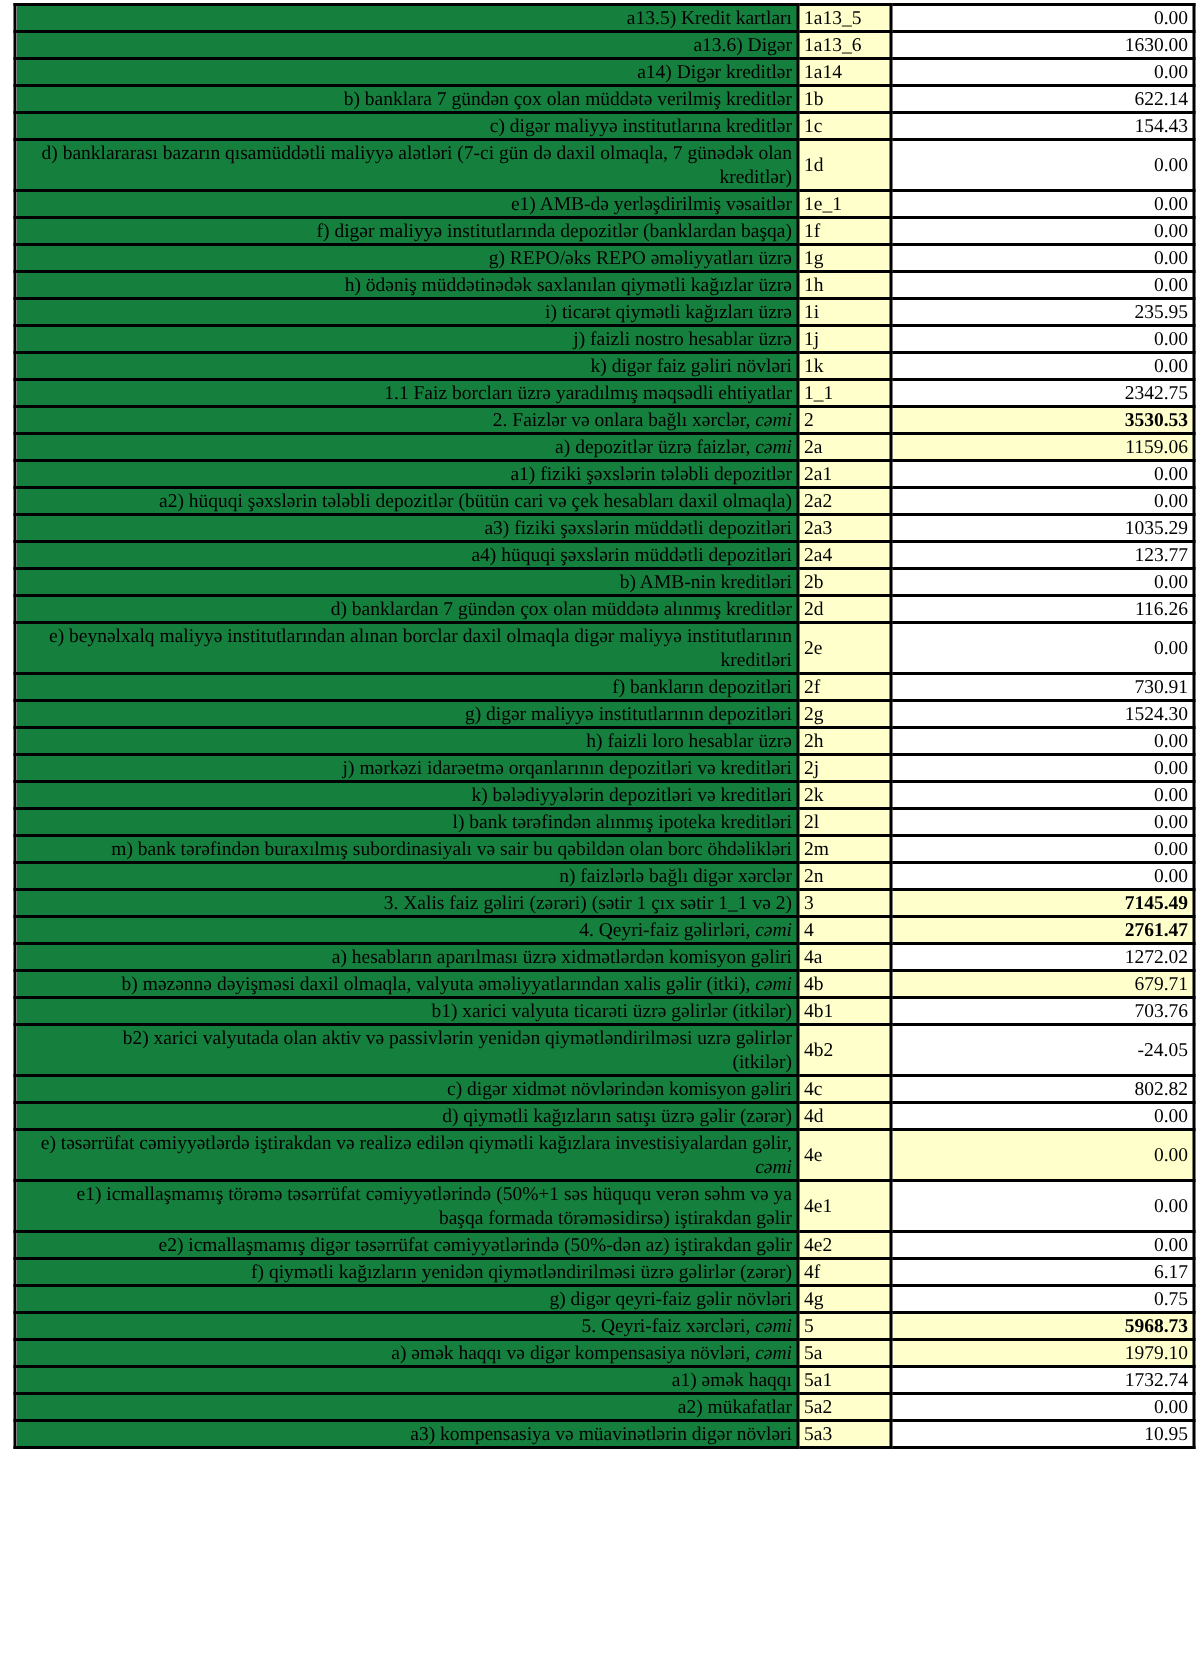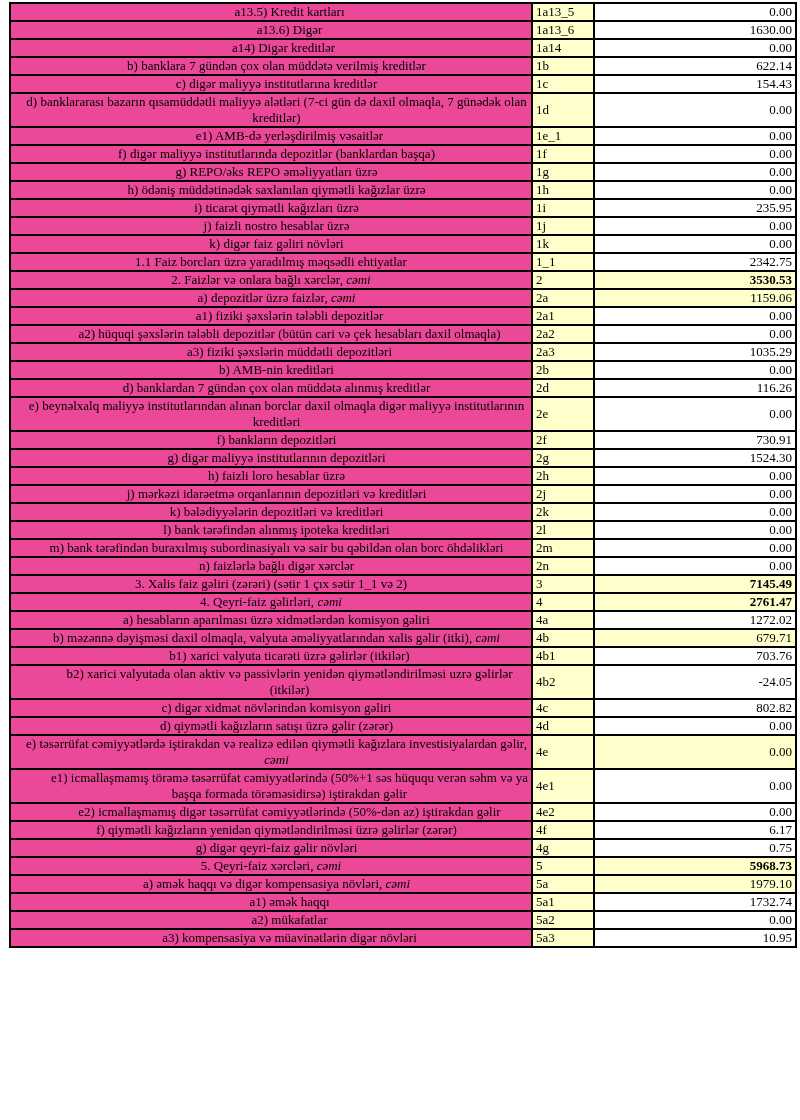--- a/index.html
+++ b/index.html
@@ -22,22 +22,22 @@
     color: #000000;
   }
   table.report td {
     border: 2px solid #000000;
     padding: 0 3px;
     line-height: 16px;
     vertical-align: middle;
     overflow: hidden;
   }
   td.label-cell {
-    background: #ec4899;
-    text-align: center;
+    background: #15803d;
+    text-align: right;
   }
   td.code-cell {
     background: #ffffcc;
   }
   td.value-cell {
     background: #ffffff;
     text-align: right;
     vertical-align: top;
   }
   td.value-cell.vy { background: #ffffcc; }
@@ -148,20 +148,25 @@
         <tr class="indent-3">
     <td class="label-cell"><span>a2) hüquqi şəxslərin tələbli depozitlər (bütün cari və çek hesabları daxil olmaqla)</span><span class="lbl-italic"></span></td>
     <td class="code-cell"><span>2a2</span></td>
     <td class="value-cell"><span>0.00</span></td>
   </tr>
         <tr class="indent-3">
     <td class="label-cell"><span>a3) fiziki şəxslərin müddətli depozitləri</span><span class="lbl-italic"></span></td>
     <td class="code-cell"><span>2a3</span></td>
     <td class="value-cell"><span>1035.29</span></td>
   </tr>
+        <tr class="indent-3">
+    <td class="label-cell"><span>a4) hüquqi şəxslərin müddətli depozitləri</span><span class="lbl-italic"></span></td>
+    <td class="code-cell"><span>2a4</span></td>
+    <td class="value-cell"><span>123.77</span></td>
+  </tr>
         <tr class="indent-1">
     <td class="label-cell"><span>b) AMB-nin kreditləri</span><span class="lbl-italic"></span></td>
     <td class="code-cell"><span>2b</span></td>
     <td class="value-cell"><span>0.00</span></td>
   </tr>
         <tr class="indent-1">
     <td class="label-cell"><span>d) banklardan 7 gündən çox olan müddətə alınmış kreditlər</span><span class="lbl-italic"></span></td>
     <td class="code-cell"><span>2d</span></td>
     <td class="value-cell"><span>116.26</span></td>
   </tr>

